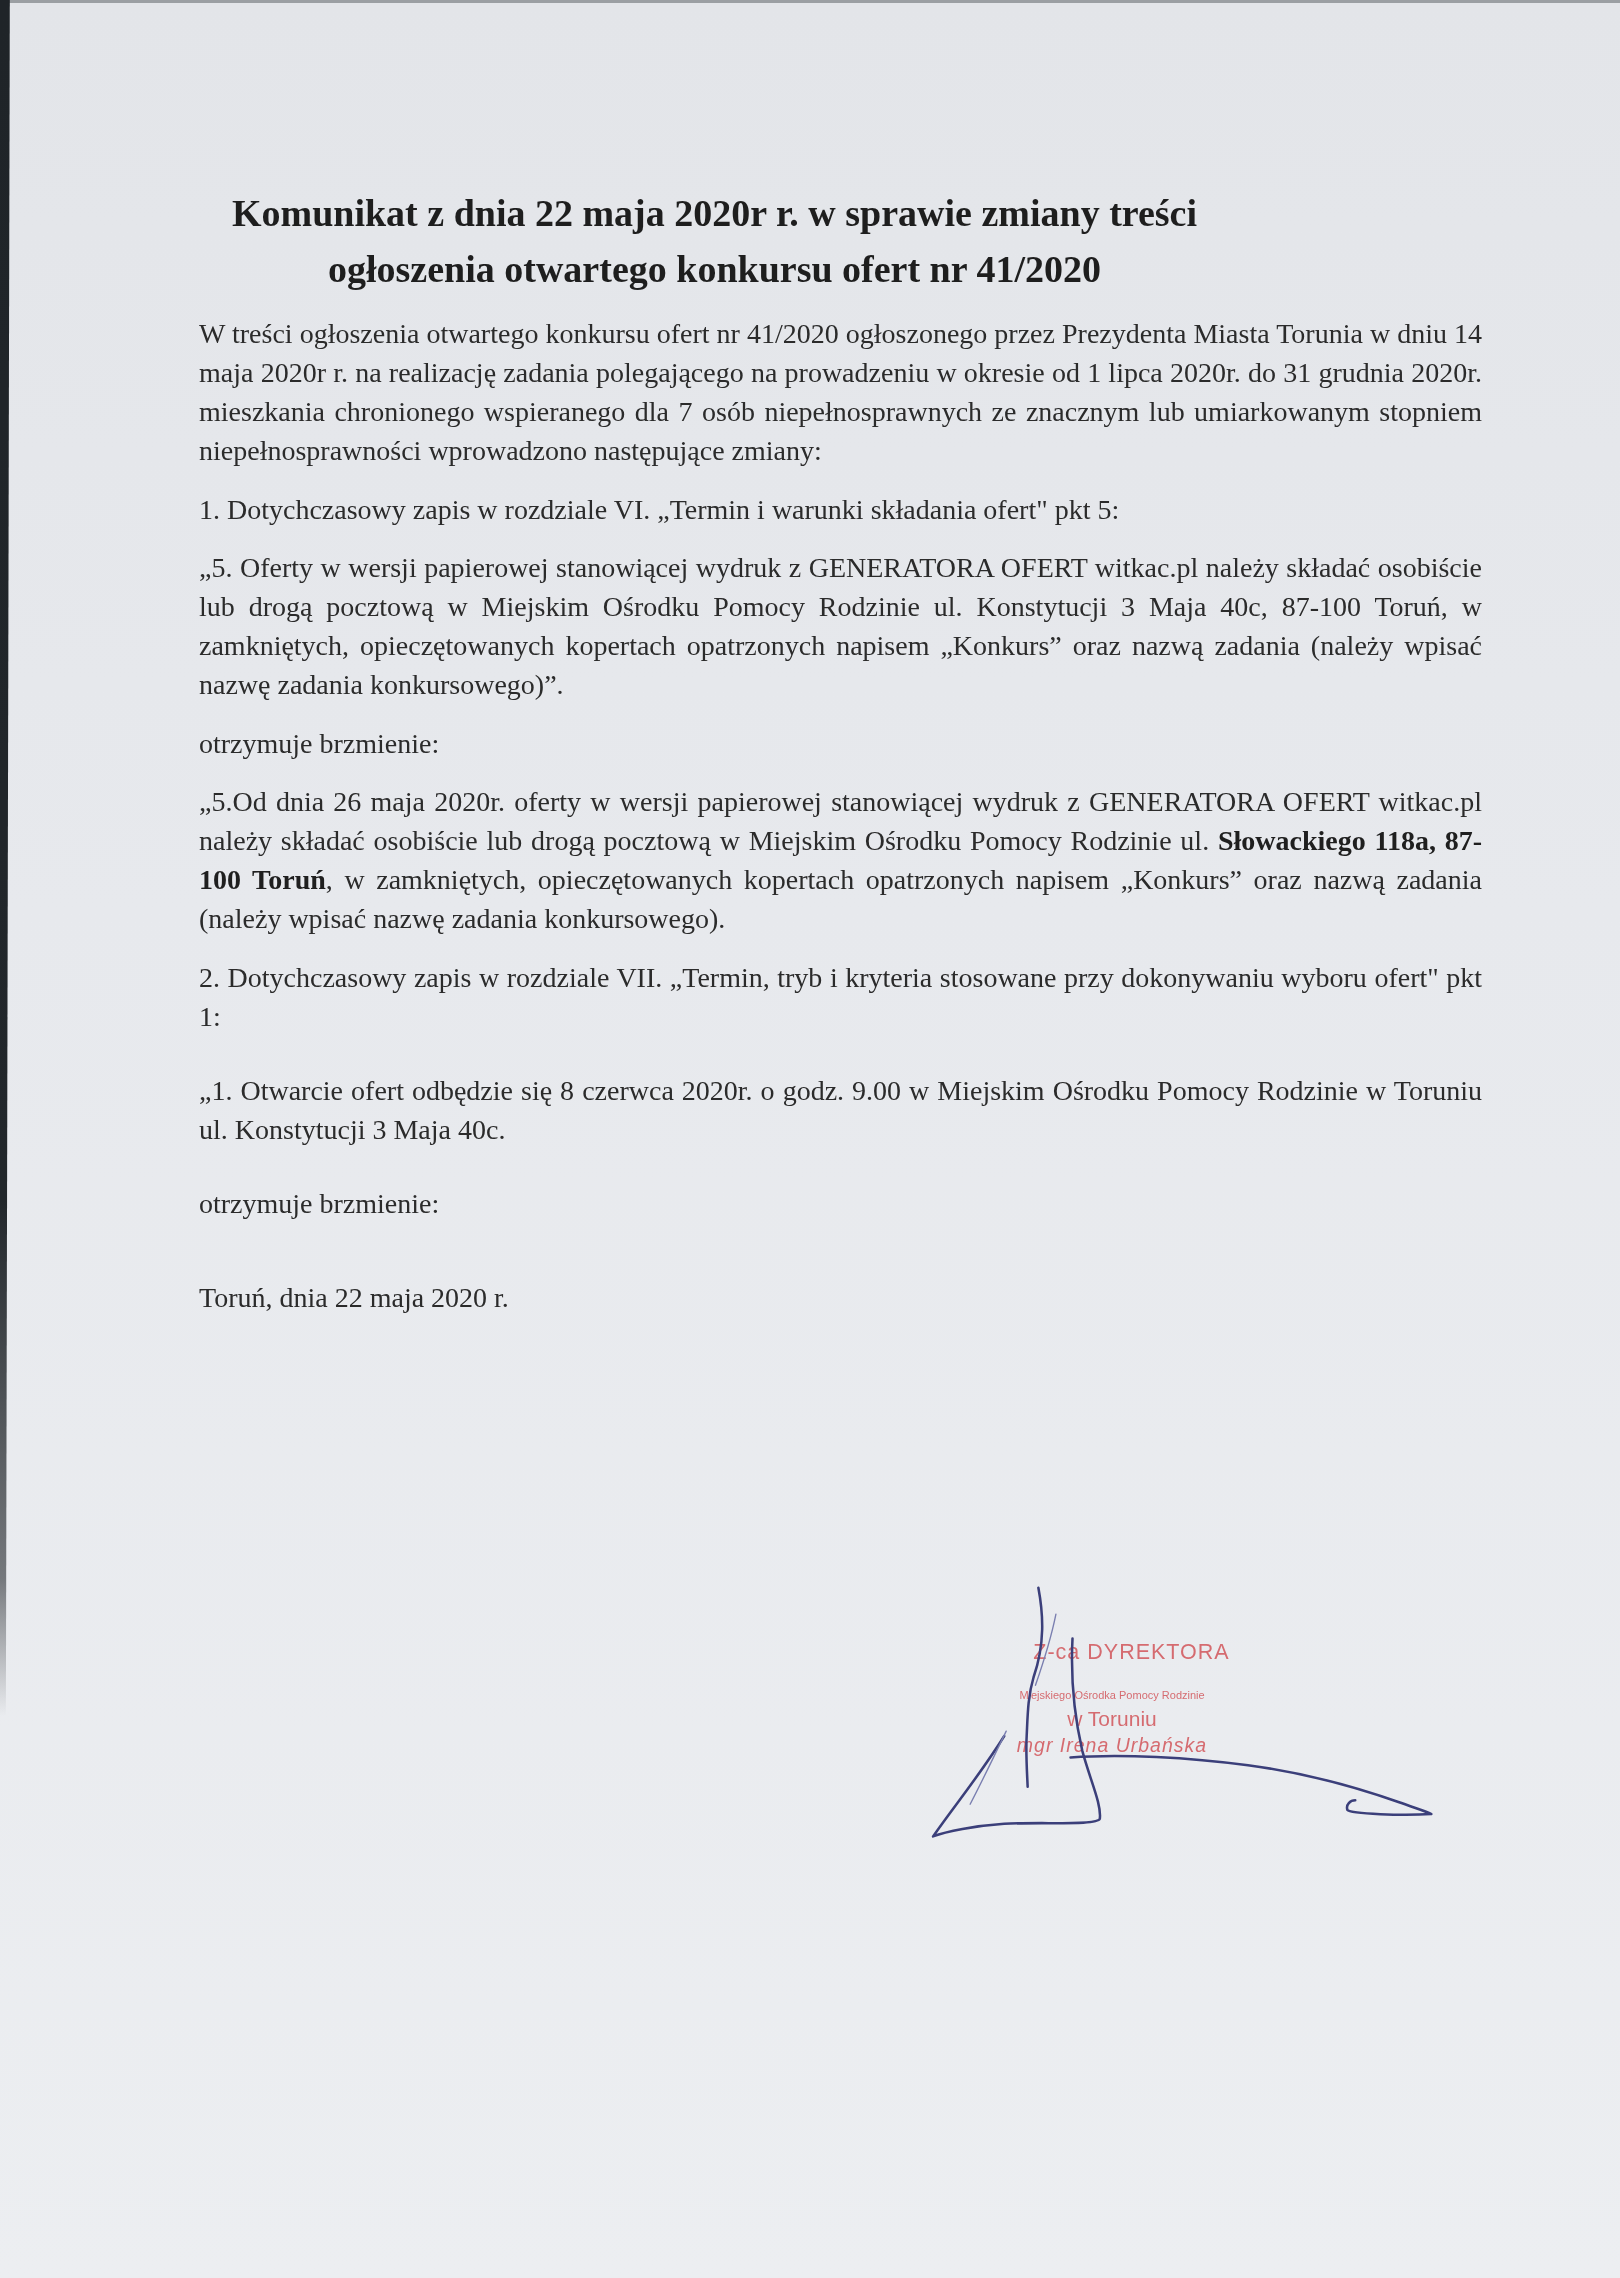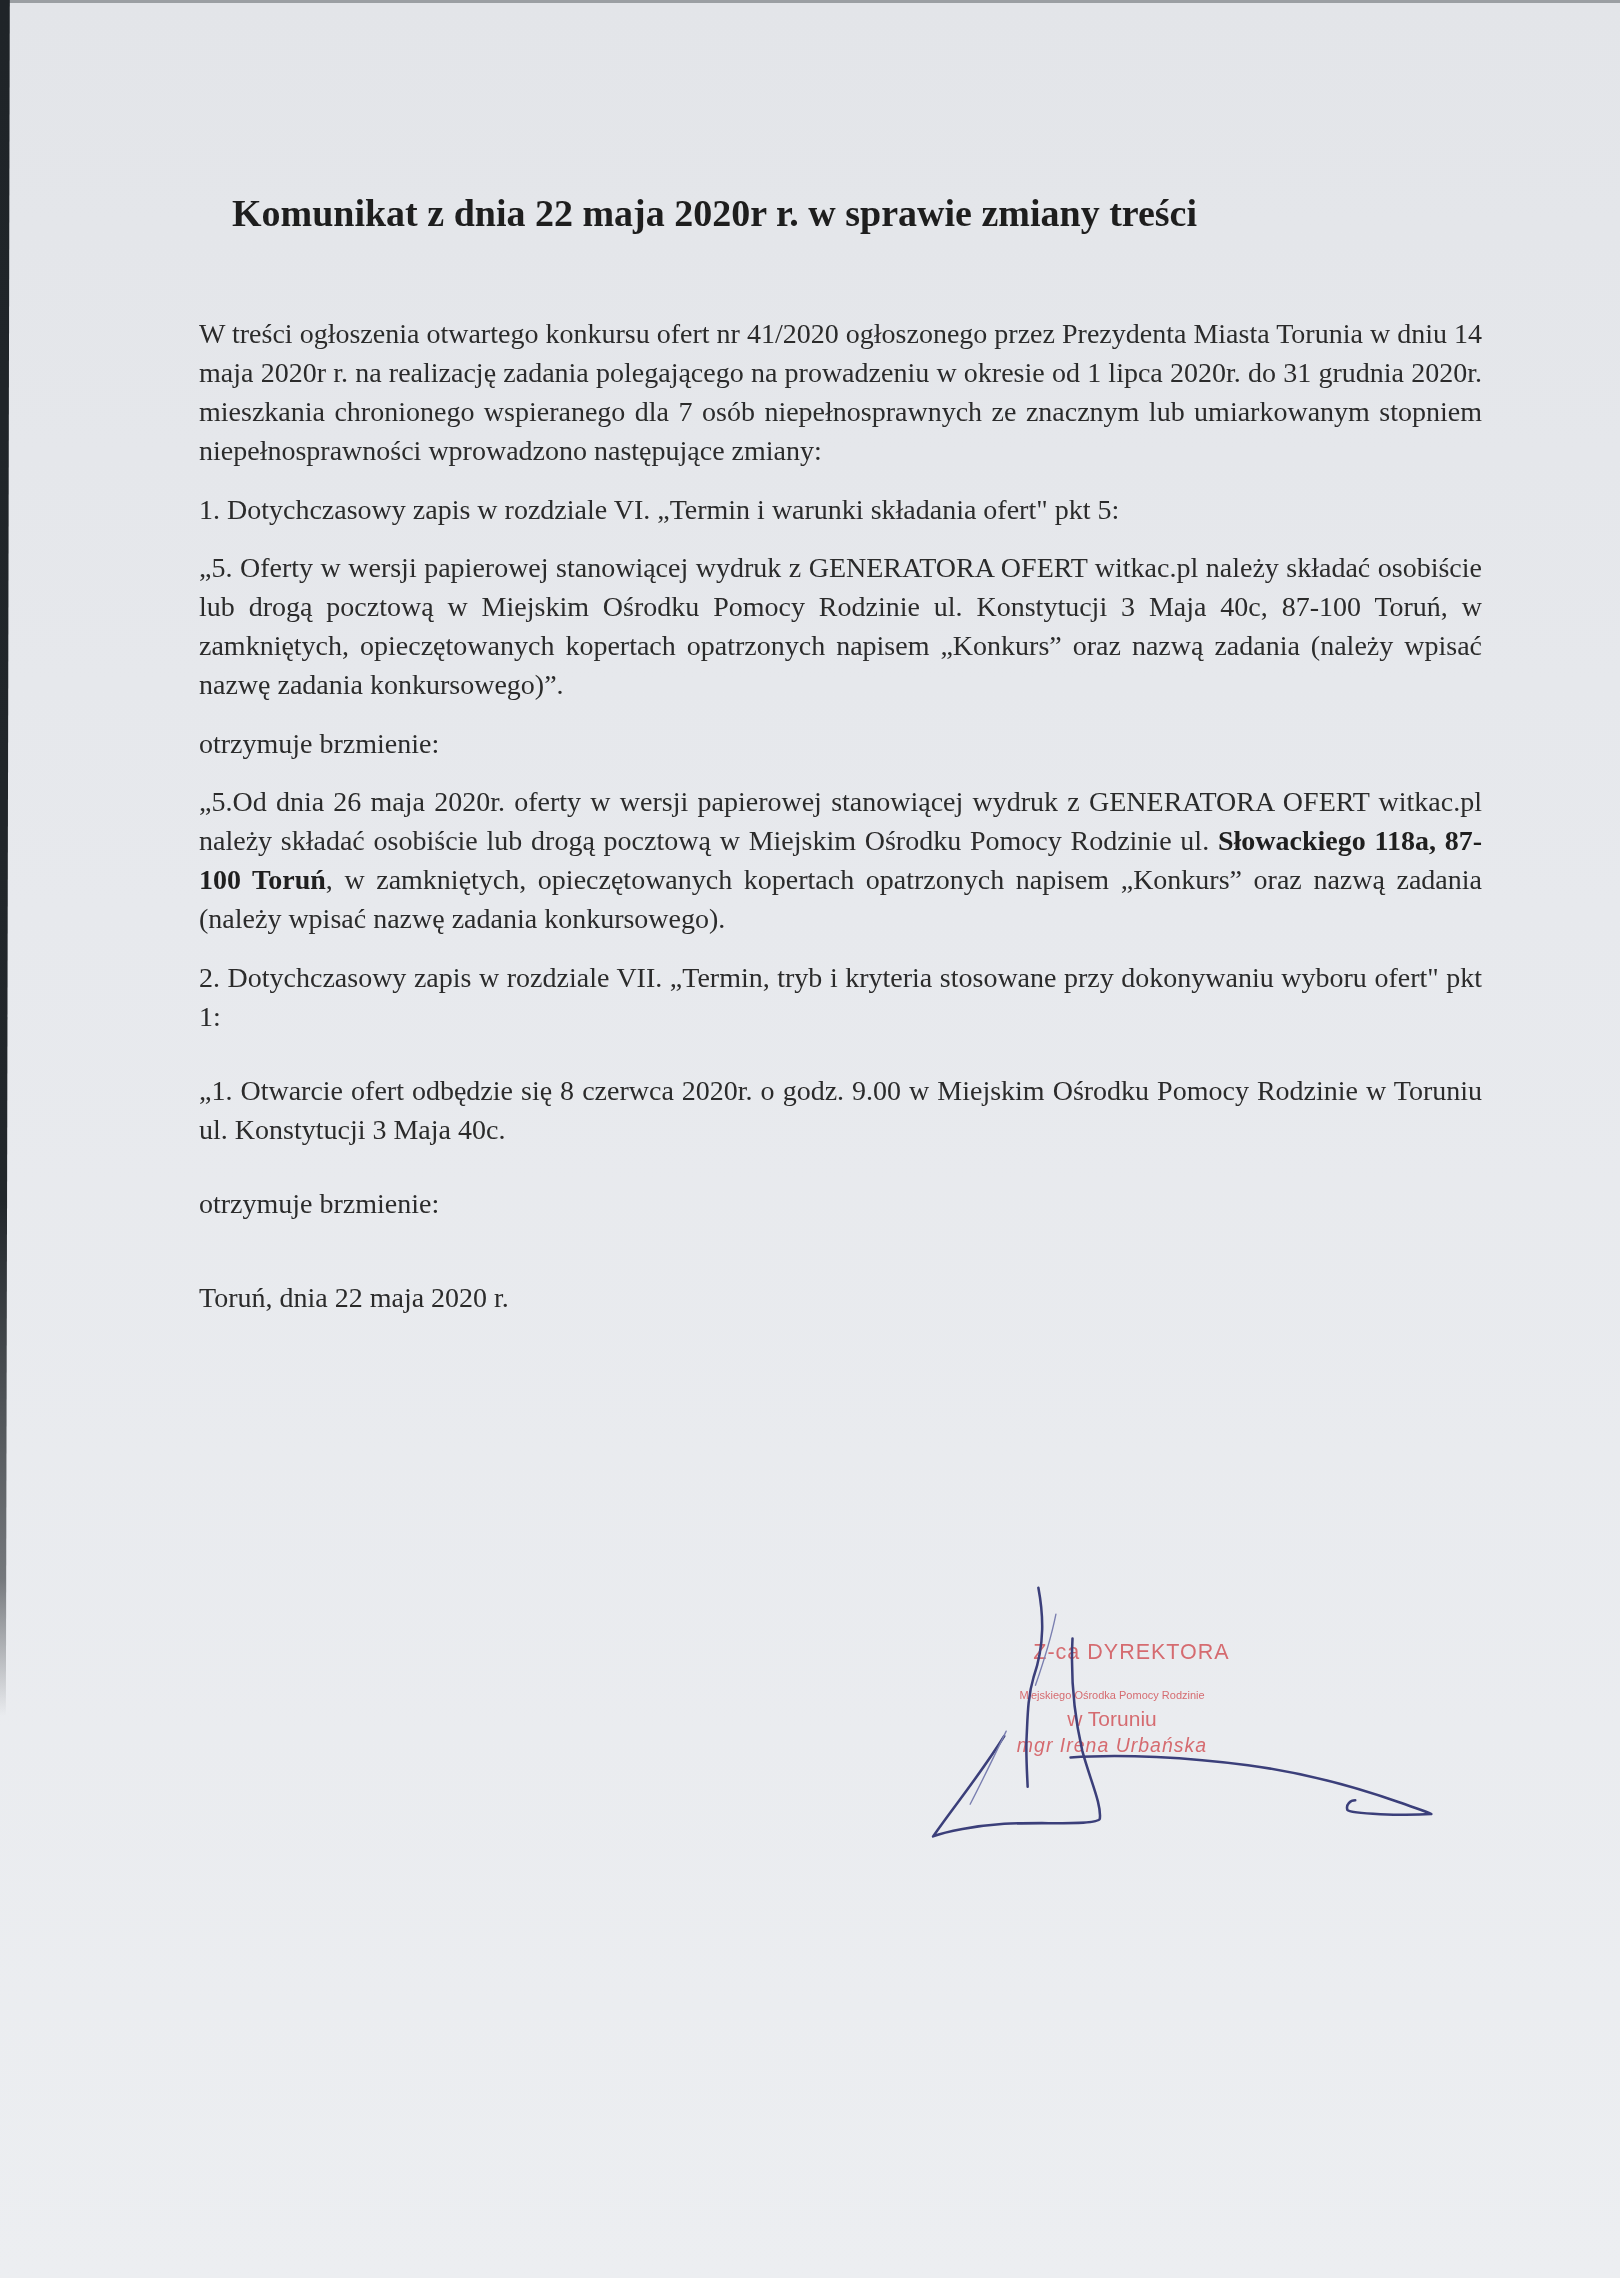--- a/index.html
+++ b/index.html
@@ -93,20 +93,21 @@
   </style>
 </head>
 <body>
 
 <div class="page">
   <div class="scan-edge-top"></div>
   <div class="scan-edge-left"></div>
 
   <div class="title">
     <div>Komunikat z dnia 22 maja 2020r r. w sprawie zmiany treści</div>
+    <div>ogłoszenia otwartego konkursu ofert nr 41/2020</div>
   </div>
 
   <div class="body">
     <p>W treści ogłoszenia otwartego konkursu ofert nr 41/2020 ogłoszonego przez Prezydenta Miasta Torunia w dniu 14 maja 2020r r. na realizację zadania polegającego na prowadzeniu w okresie od 1 lipca 2020r. do 31 grudnia 2020r. mieszkania chronionego wspieranego dla 7 osób niepełnosprawnych ze znacznym lub umiarkowanym stopniem niepełnosprawności wprowadzono następujące zmiany:</p>
 
     <p>1. Dotychczasowy zapis w rozdziale VI. „Termin i warunki składania ofert" pkt 5:</p>
     <p>„5. Oferty w wersji papierowej stanowiącej wydruk z GENERATORA OFERT witkac.pl należy składać osobiście lub drogą pocztową w Miejskim Ośrodku Pomocy Rodzinie ul. Konstytucji 3 Maja 40c, 87-100 Toruń, w zamkniętych, opieczętowanych kopertach opatrzonych napisem „Konkurs” oraz nazwą zadania (należy wpisać nazwę zadania konkursowego)”.</p>
     <p>otrzymuje brzmienie:</p>
     <p><span>„5.Od dnia 26 maja 2020r. oferty w wersji papierowej stanowiącej wydruk z GENERATORA OFERT witkac.pl należy składać osobiście lub drogą pocztową w Miejskim Ośrodku Pomocy Rodzinie ul. </span><b>Słowackiego 118a, 87-100 Toruń</b><span>, w zamkniętych, opieczętowanych kopertach opatrzonych napisem „Konkurs” oraz nazwą zadania (należy wpisać nazwę zadania konkursowego).</span></p>
 

